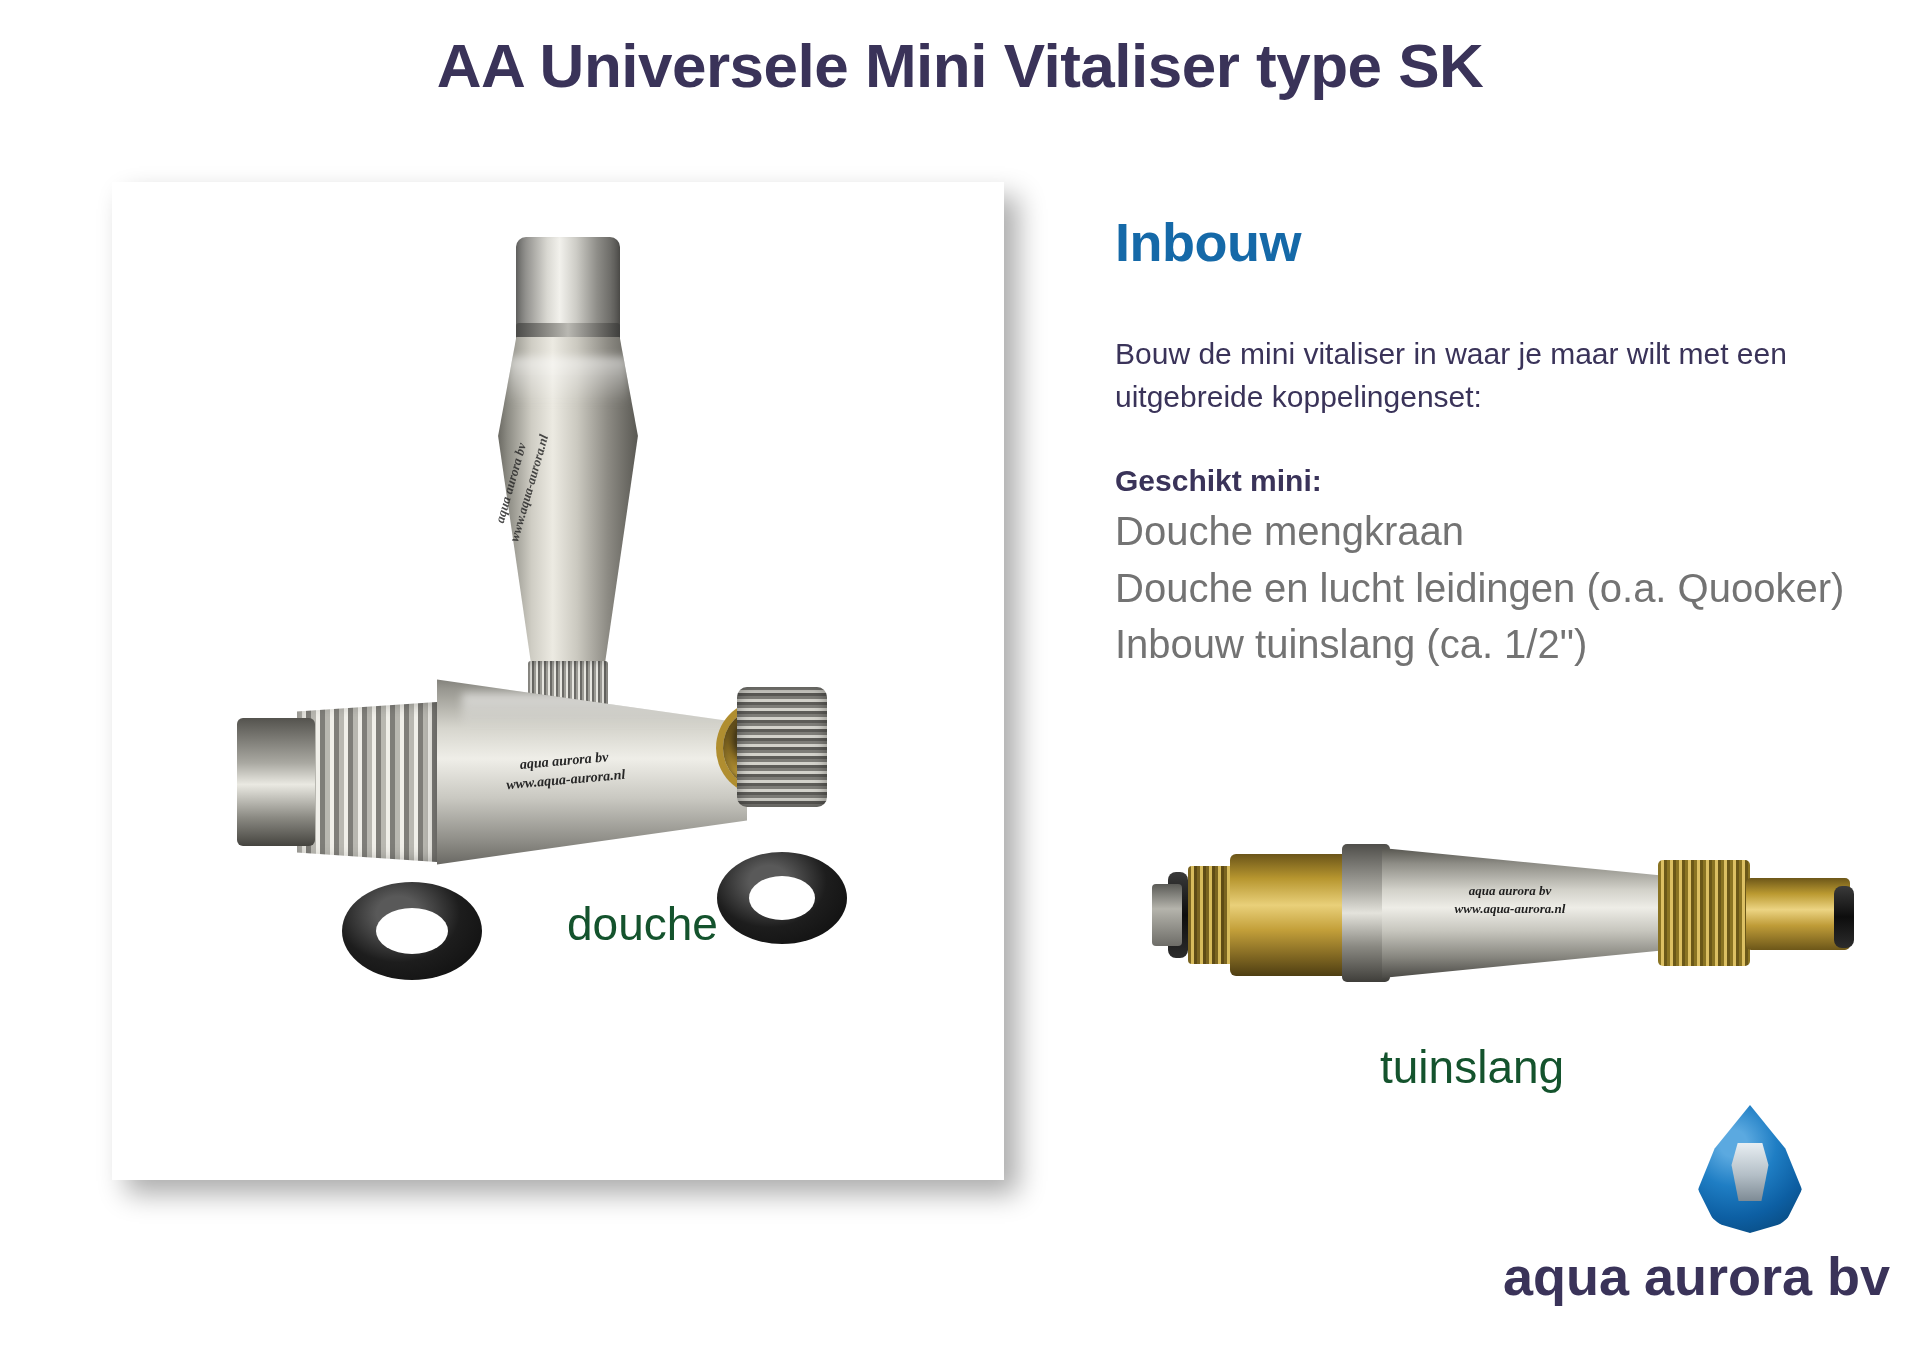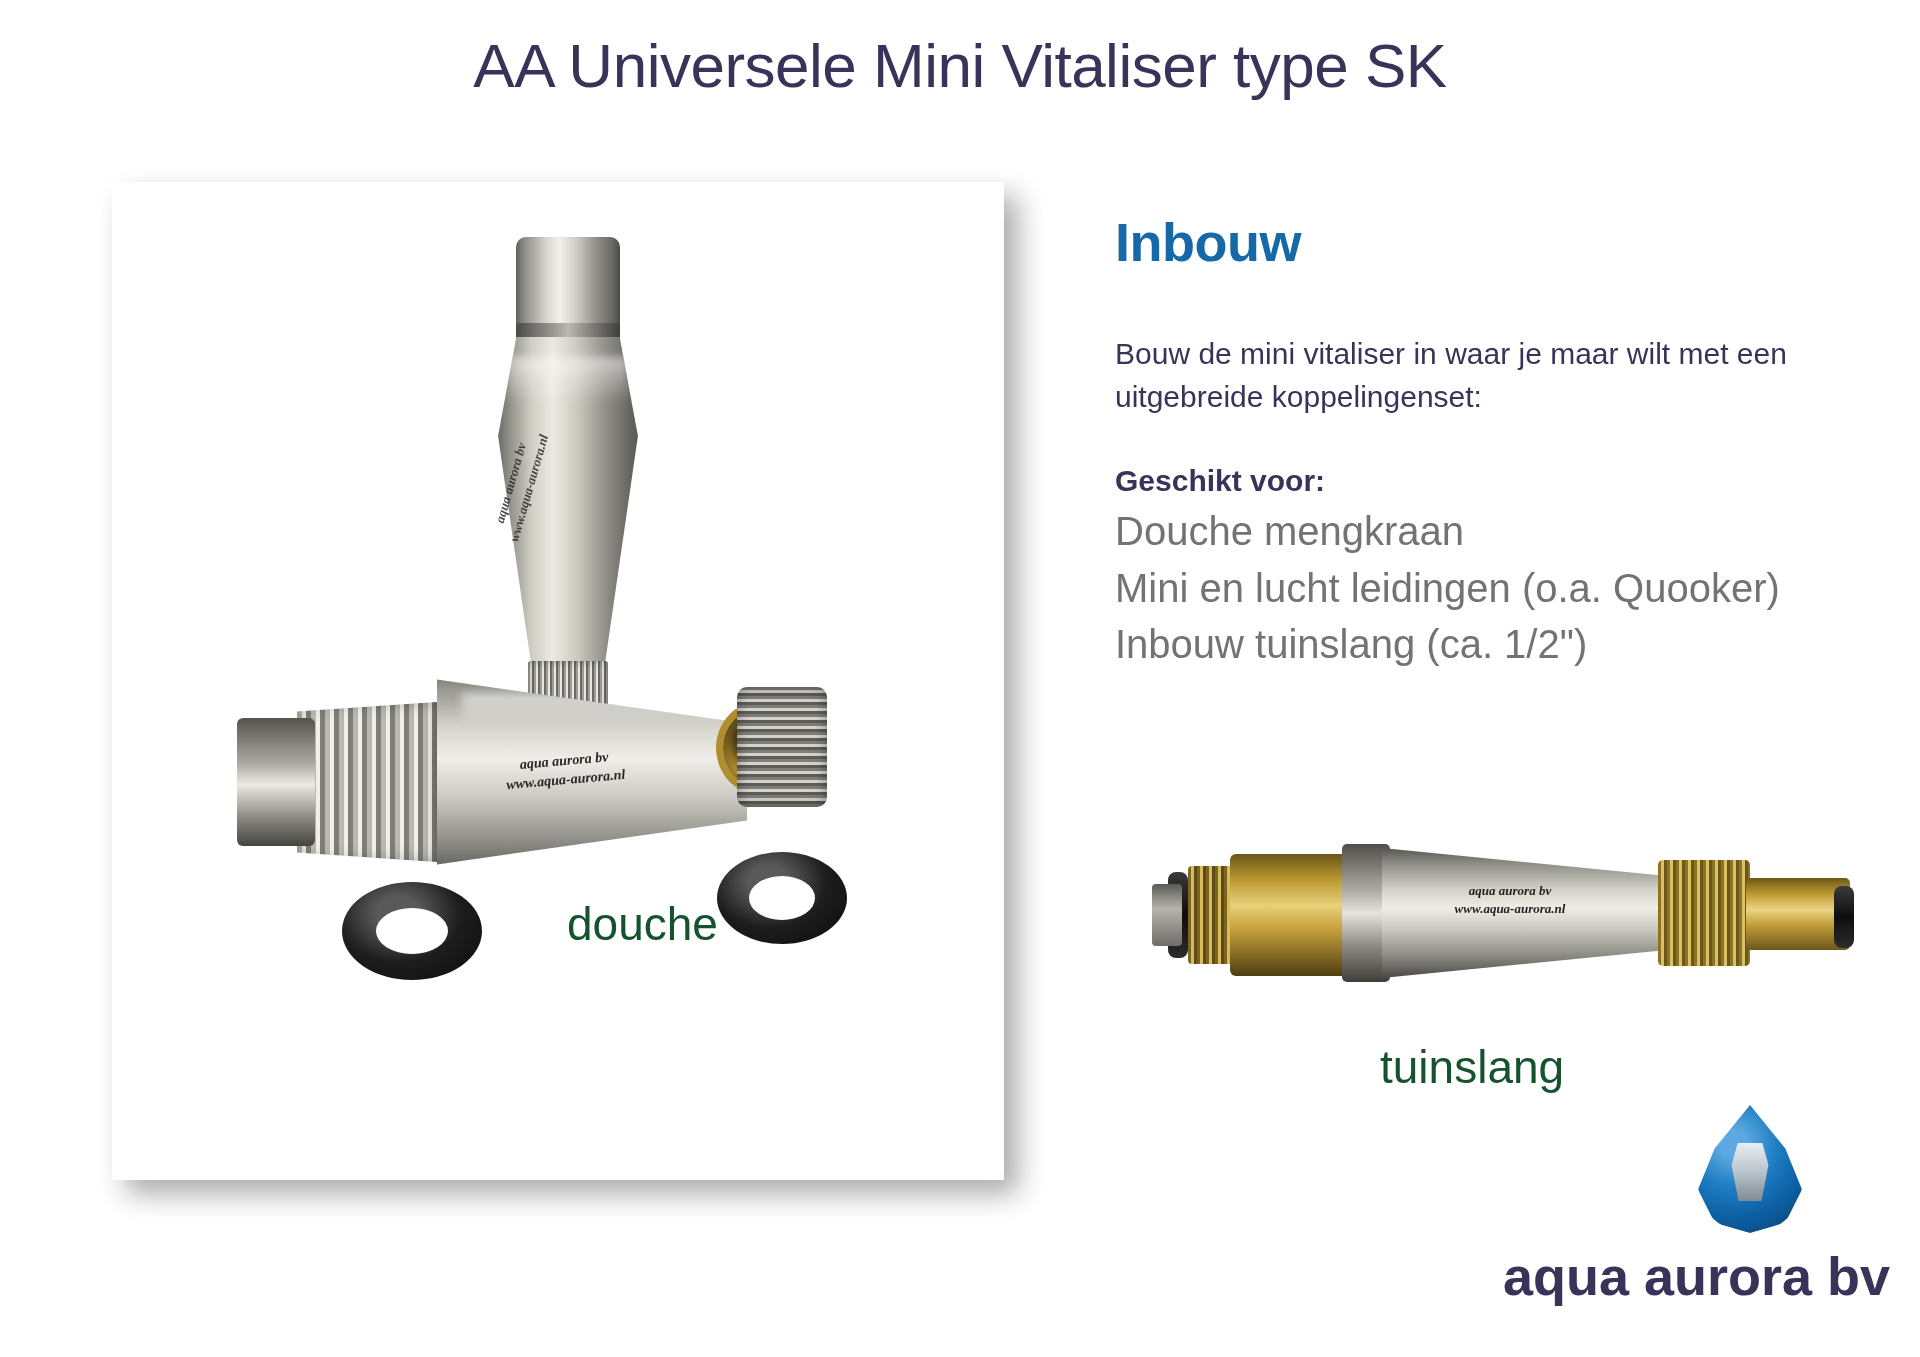--- a/index.html
+++ b/index.html
@@ -15,21 +15,21 @@
     width: 1920px; height: 1357px;
     background: #ffffff;
   }
 
   
   .title {
     position: absolute;
     top: 30px; left: 0; width: 1920px;
     text-align: center;
     font-size: 62px;
-    font-weight: normal;
+    font-weight: bold;
     color: #3A3359;
     letter-spacing: -0.5px;
     white-space: nowrap;
   }
 
   
   .photo-card {
     position: absolute;
     left: 112px; top: 182px;
     width: 892px; height: 998px;
@@ -266,23 +266,23 @@
         <div class="rubber-ring rr1"></div>
         <div class="rubber-ring rr2"></div>
       </div>
 
     </div>
   </div>
 
   <div class="right-col">
     <div class="sub-head">Inbouw</div>
     <div class="body-par">Bouw de mini vitaliser in waar je maar wilt met een uitgebreide koppelingenset:</div>
-    <div class="bold-head">Geschikt voor:</div>
+    <div class="bold-head">Geschikt mini:</div>
     <div class="list-line">Douche mengkraan</div>
-    <div class="list-line">Mini en lucht leidingen (o.a. Quooker)</div>
+    <div class="list-line">Douche en lucht leidingen (o.a. Quooker)</div>
     <div class="list-line">Inbouw tuinslang (ca. 1/2")</div>
   </div>
 
   <div class="tuinslang-unit">
     <div class="t-oring t-oring-a"></div>
     <div class="t-stub"></div>
     <div class="t-brass-ribbed"></div>
     <div class="t-brass-a"></div>
     <div class="t-nut"></div>
     <div class="t-cone"></div>

